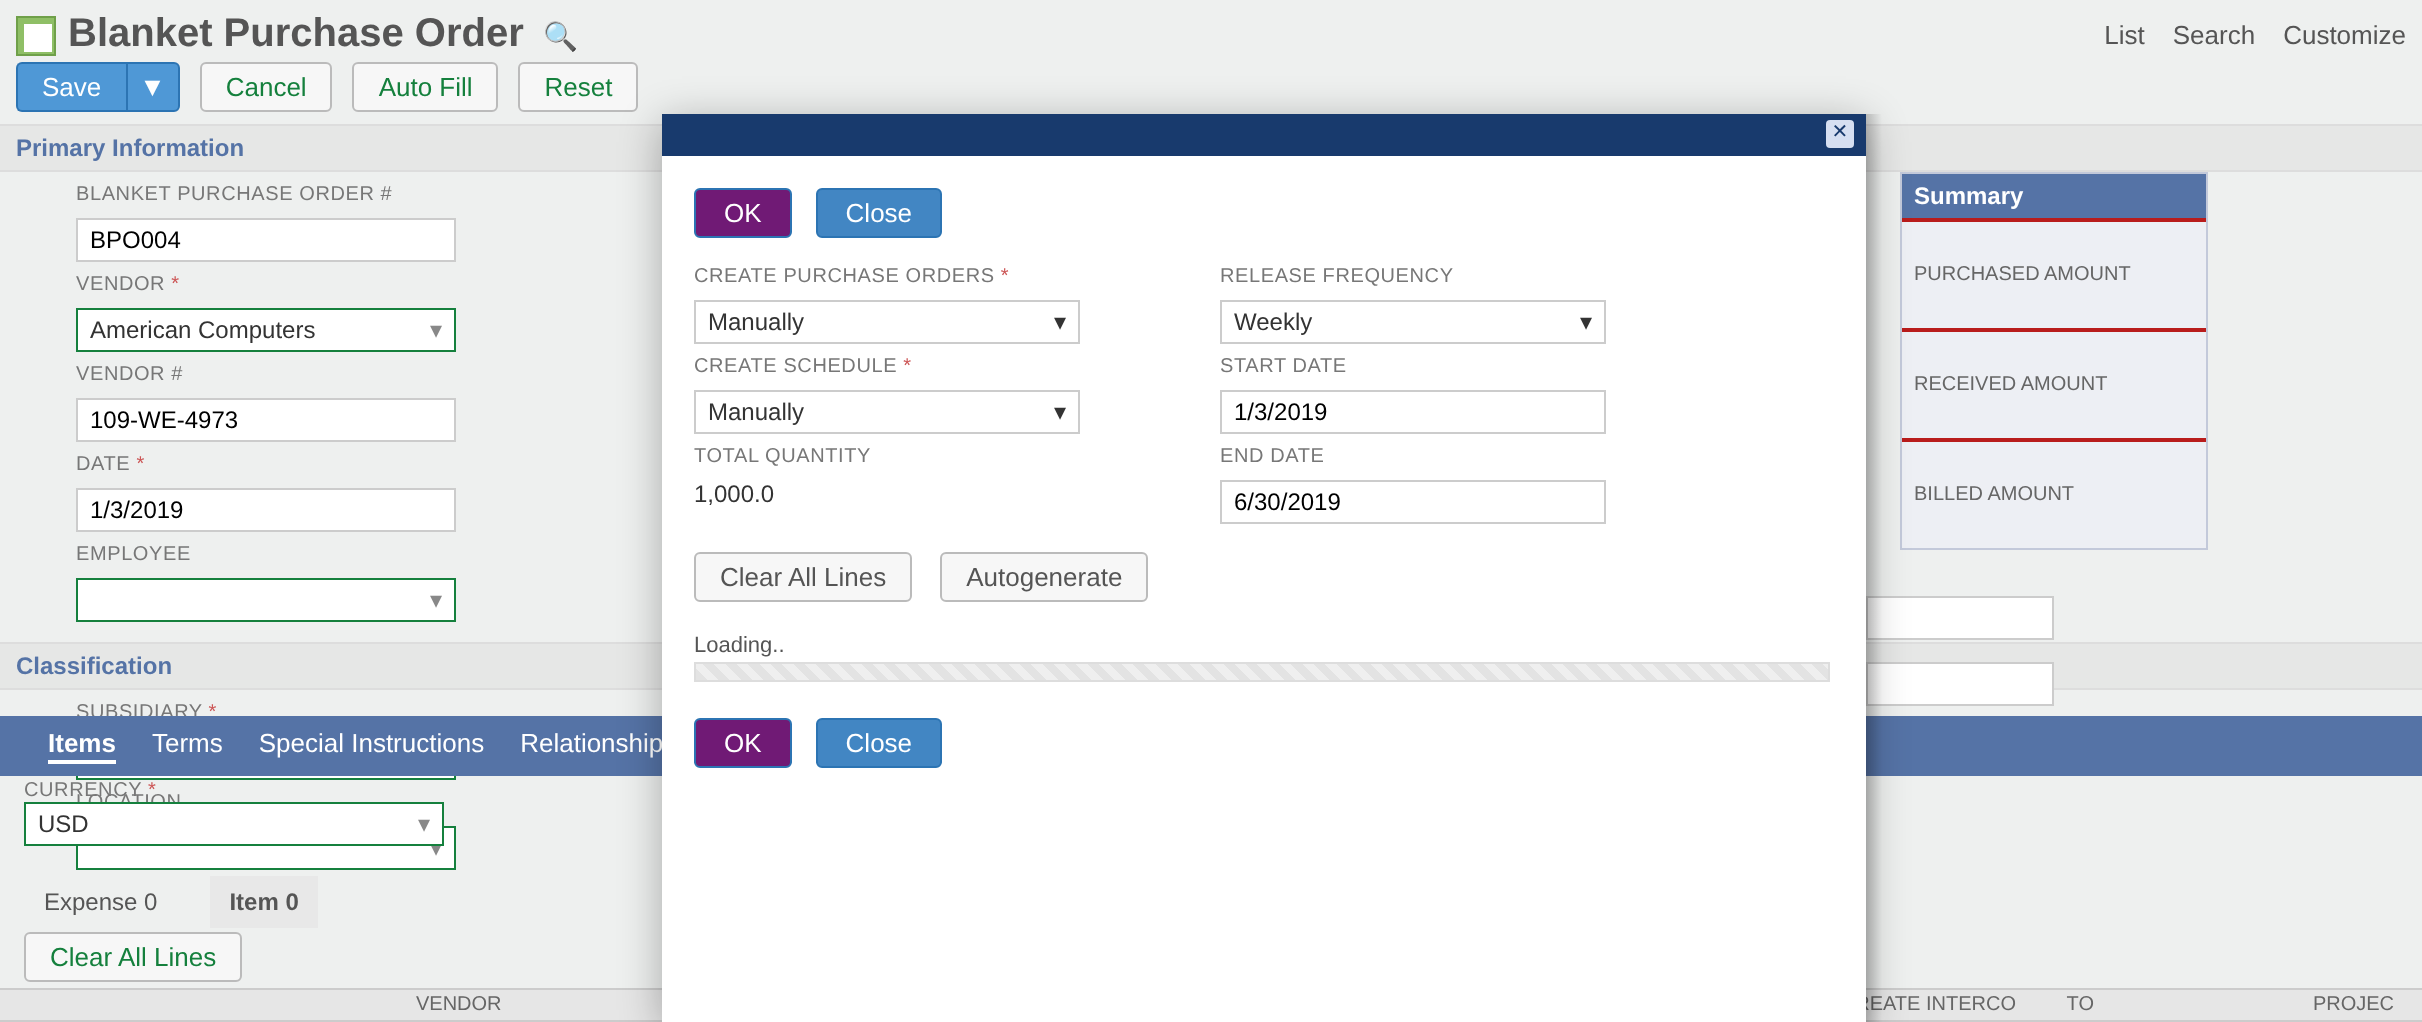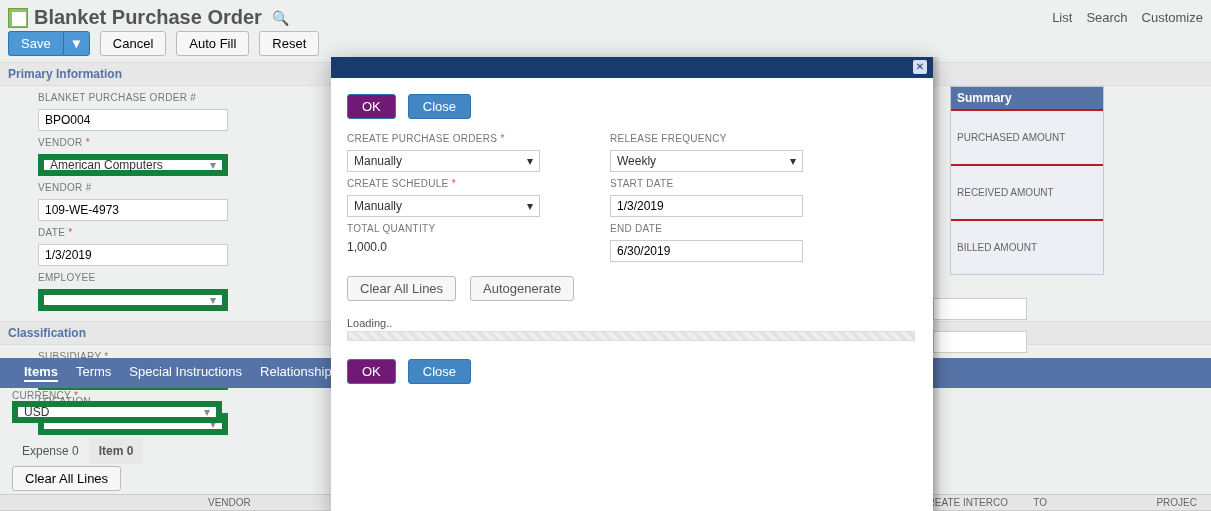--- a/index.html
+++ b/index.html
@@ -8,50 +8,50 @@
   .page-header { display: flex; align-items: center; justify-content: space-between; padding: 6px 8px 2px 8px; }
   .page-title-wrap { display: flex; align-items: center; gap: 6px; }
   .title-icon { width: 20px; height: 20px; background: #8fbf66; border: 1px solid #6fa049; position: relative; }
   .title-icon::after { content: ""; position: absolute; left: 3px; top: 3px; width: 14px; height: 14px; background: #fff; }
   .page-title { font-size: 20px; font-weight: 600; color: #555; }
   .search-icon { color: #888; font-size: 14px; margin-left: 4px; }
   .top-links { display: flex; gap: 14px; font-size: 13px; color: #555; }
   .top-links span { cursor: pointer; }
   
   .toolbar { display: flex; gap: 10px; padding: 0 24px 6px 8px; }
-  .btn { border: 1px solid #bbb; background: #f7f7f7; padding: 4px 12px; border-radius: 3px; font-size: 13px; cursor: pointer; color: #000000; }
+  .btn { border: 1px solid #bbb; background: #f7f7f7; padding: 4px 12px; border-radius: 3px; font-size: 13px; cursor: pointer; color: #15803d; }
   .btn-primary { background: #4f98d6; border-color: #2c74b3; color: #fff; }
   .btn-split { display:flex; }
   .btn-split .main { border-radius: 3px 0 0 3px; border-right: none; }
   .btn-split .arrow { border-radius: 0 3px 3px 0; padding: 4px 6px; background:#4f98d6; border:1px solid #2c74b3; color:#fff; }
   
   .section-header { background: #e6e7e6; border-top: 1px solid #ddd; border-bottom: 1px solid #ddd; color: #5573a6; font-weight: 600; font-size: 12px; padding: 4px 8px; }
   
   .form-area { display: flex; gap: 60px; padding: 6px 10px 10px 10px; margin-left: 28px; }
   .col { display: flex; flex-direction: column; gap: 6px; }
   .field-label { font-size: 10px; color: #777; letter-spacing: .3px; }
   .req::after { content: " *"; color: #c55; }
   .text-input { width: 190px; height: 22px; border: 1px solid #ccc; background: #fff; padding: 1px 6px; font-size: 12px; }
-  .select-input { width: 190px; height: 22px; border: 6px solid #15803d; background: #fff; padding: 1px 6px; font-size: 12px; display:flex; align-items:center; justify-content:space-between; }
+  .select-input { width: 190px; height: 22px; border: 1px solid #15803d; background: #fff; padding: 1px 6px; font-size: 12px; display:flex; align-items:center; justify-content:space-between; }
   .select-input .caret { color:#888; }
   
   .summary-box { position: absolute; right: 107px; top: 86px; width: 154px; border: 1px solid #c3c9da; }
   .summary-header { background: #5573a6; color: #fff; font-weight: 600; padding: 4px 6px; font-size: 12px; }
   .summary-row { background: #edeff4; padding: 21px 6px; font-size: 10px; color: #666; border-top: 2px solid #b91c1c; }
   
   .big-input { position: absolute; right: 184px; border: 1px solid #ccc; background: #fff; height: 22px; width: 94px; }
   
   .tabs-bar { background: #5573a6; display: flex; gap: 18px; padding: 6px 24px; color: #fff; font-size: 13px; position: absolute; left:0; right:0; top: 358px; }
   .tabs-bar .tab { cursor: pointer; }
   .tabs-bar .tab.active { font-weight: 700; border-bottom: 2px solid #fff; padding-bottom: 1px; }
   
   .subform { position: absolute; left:0; right:0; top: 384px; padding: 6px 12px; }
   .currency-select { width: 210px; }
   
-  .subtabs { position:absolute; left:0; right:0; top: 438px; display:flex; padding: 0 12px; gap:0; align-items:flex-start; }
+  .subtabs { position:absolute; left:0; right:0; top: 438px; display:flex; padding: 0 12px; gap:16px; align-items:flex-start; }
   .subtab { padding: 6px 10px; font-size: 12px; color:#555; cursor:pointer; }
   .subtab.active { background: #e8e8e8; font-weight:600; }
   
   .below-row { position:absolute; left:0; right:0; top: 462px; padding: 4px 12px; }
   
   .grid-header { position:absolute; left:0; right:0; top: 494px; background: #e6e6e6; border-top:1px solid #ccc; border-bottom:1px solid #ccc; height: 17px; display:flex; font-size:10px; color:#666; align-items:center; }
   .grid-header .gh { padding: 0 8px; }
   .gh-vendor { margin-left: 200px; }
   .gh-interco { position:absolute; right: 195px; }
   .gh-to { position:absolute; right: 156px; }

